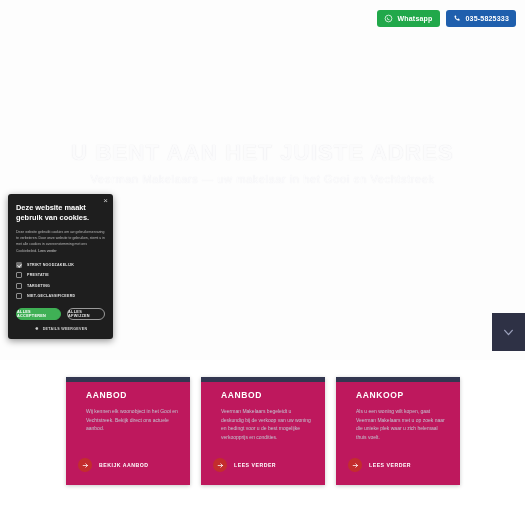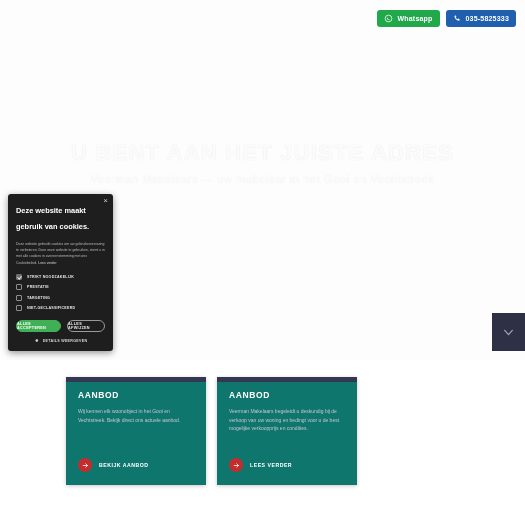--- a/index.html
+++ b/index.html
@@ -114,21 +114,21 @@
     right: 5px; top: 3px;
     font-size: 8px;
     line-height: 8px;
     color: #c9c9c9;
     cursor: pointer;
   }
   .cookie-title {
     font-size: 7.4px;
     font-weight: bold;
     color: #ffffff;
-    line-height: 16px;
+    line-height: 10px;
     margin: 0 0 6px 0;
     padding-right: 6px;
   }
   .cookie-body {
     font-size: 3.5px;
     color: #b9b9b9;
     line-height: 6.2px;
     margin: 0 0 8px 0;
   }
   .cookie-body .more { color: #d7d7d7; }
@@ -216,24 +216,24 @@
 
   
   .cards {
     position: absolute;
     left: 66px; top: 377px;
     width: 394px;
     display: flex;
     gap: 11px;
   }
   .card {
-    width: 140px;
-    background: #0f766e;
+    width: 124px;
+    background: #be185d;
     box-shadow: 0 1px 4px rgba(0,0,0,0.22);
-    padding: 13px 12px 14px 12px;
+    padding: 13px 12px 14px 20px;
     box-sizing: border-box;
     position: relative;
     min-height: 108px;
   }
   .card::before {
     content: "";
     position: absolute;
     left: 0; top: 0;
     width: 100%; height: 5px;
     background: #333751;
@@ -374,14 +374,27 @@
       <span class="cta-circle">
         <svg viewBox="0 0 24 24" fill="none" stroke="#ffffff" stroke-width="2.6" stroke-linecap="round" stroke-linejoin="round">
           <line x1="4" y1="12" x2="19" y2="12"></line>
           <polyline points="13 6 19 12 13 18"></polyline>
         </svg>
       </span>
       <span class="cta-label">LEES VERDER</span>
     </div>
   </div>
 
+  <div class="card">
+    <h3 class="card-title">AANKOOP</h3>
+    <p class="card-text">Als u een woning wilt kopen, gaat Veerman Makelaars met u op zoek naar die unieke plek waar u zich helemaal thuis voelt.</p>
+    <div class="card-cta">
+      <span class="cta-circle">
+        <svg viewBox="0 0 24 24" fill="none" stroke="#ffffff" stroke-width="2.6" stroke-linecap="round" stroke-linejoin="round">
+          <line x1="4" y1="12" x2="19" y2="12"></line>
+          <polyline points="13 6 19 12 13 18"></polyline>
+        </svg>
+      </span>
+      <span class="cta-label">LEES VERDER</span>
+    </div>
+  </div>
 
 </div>
 
 </body></html>

